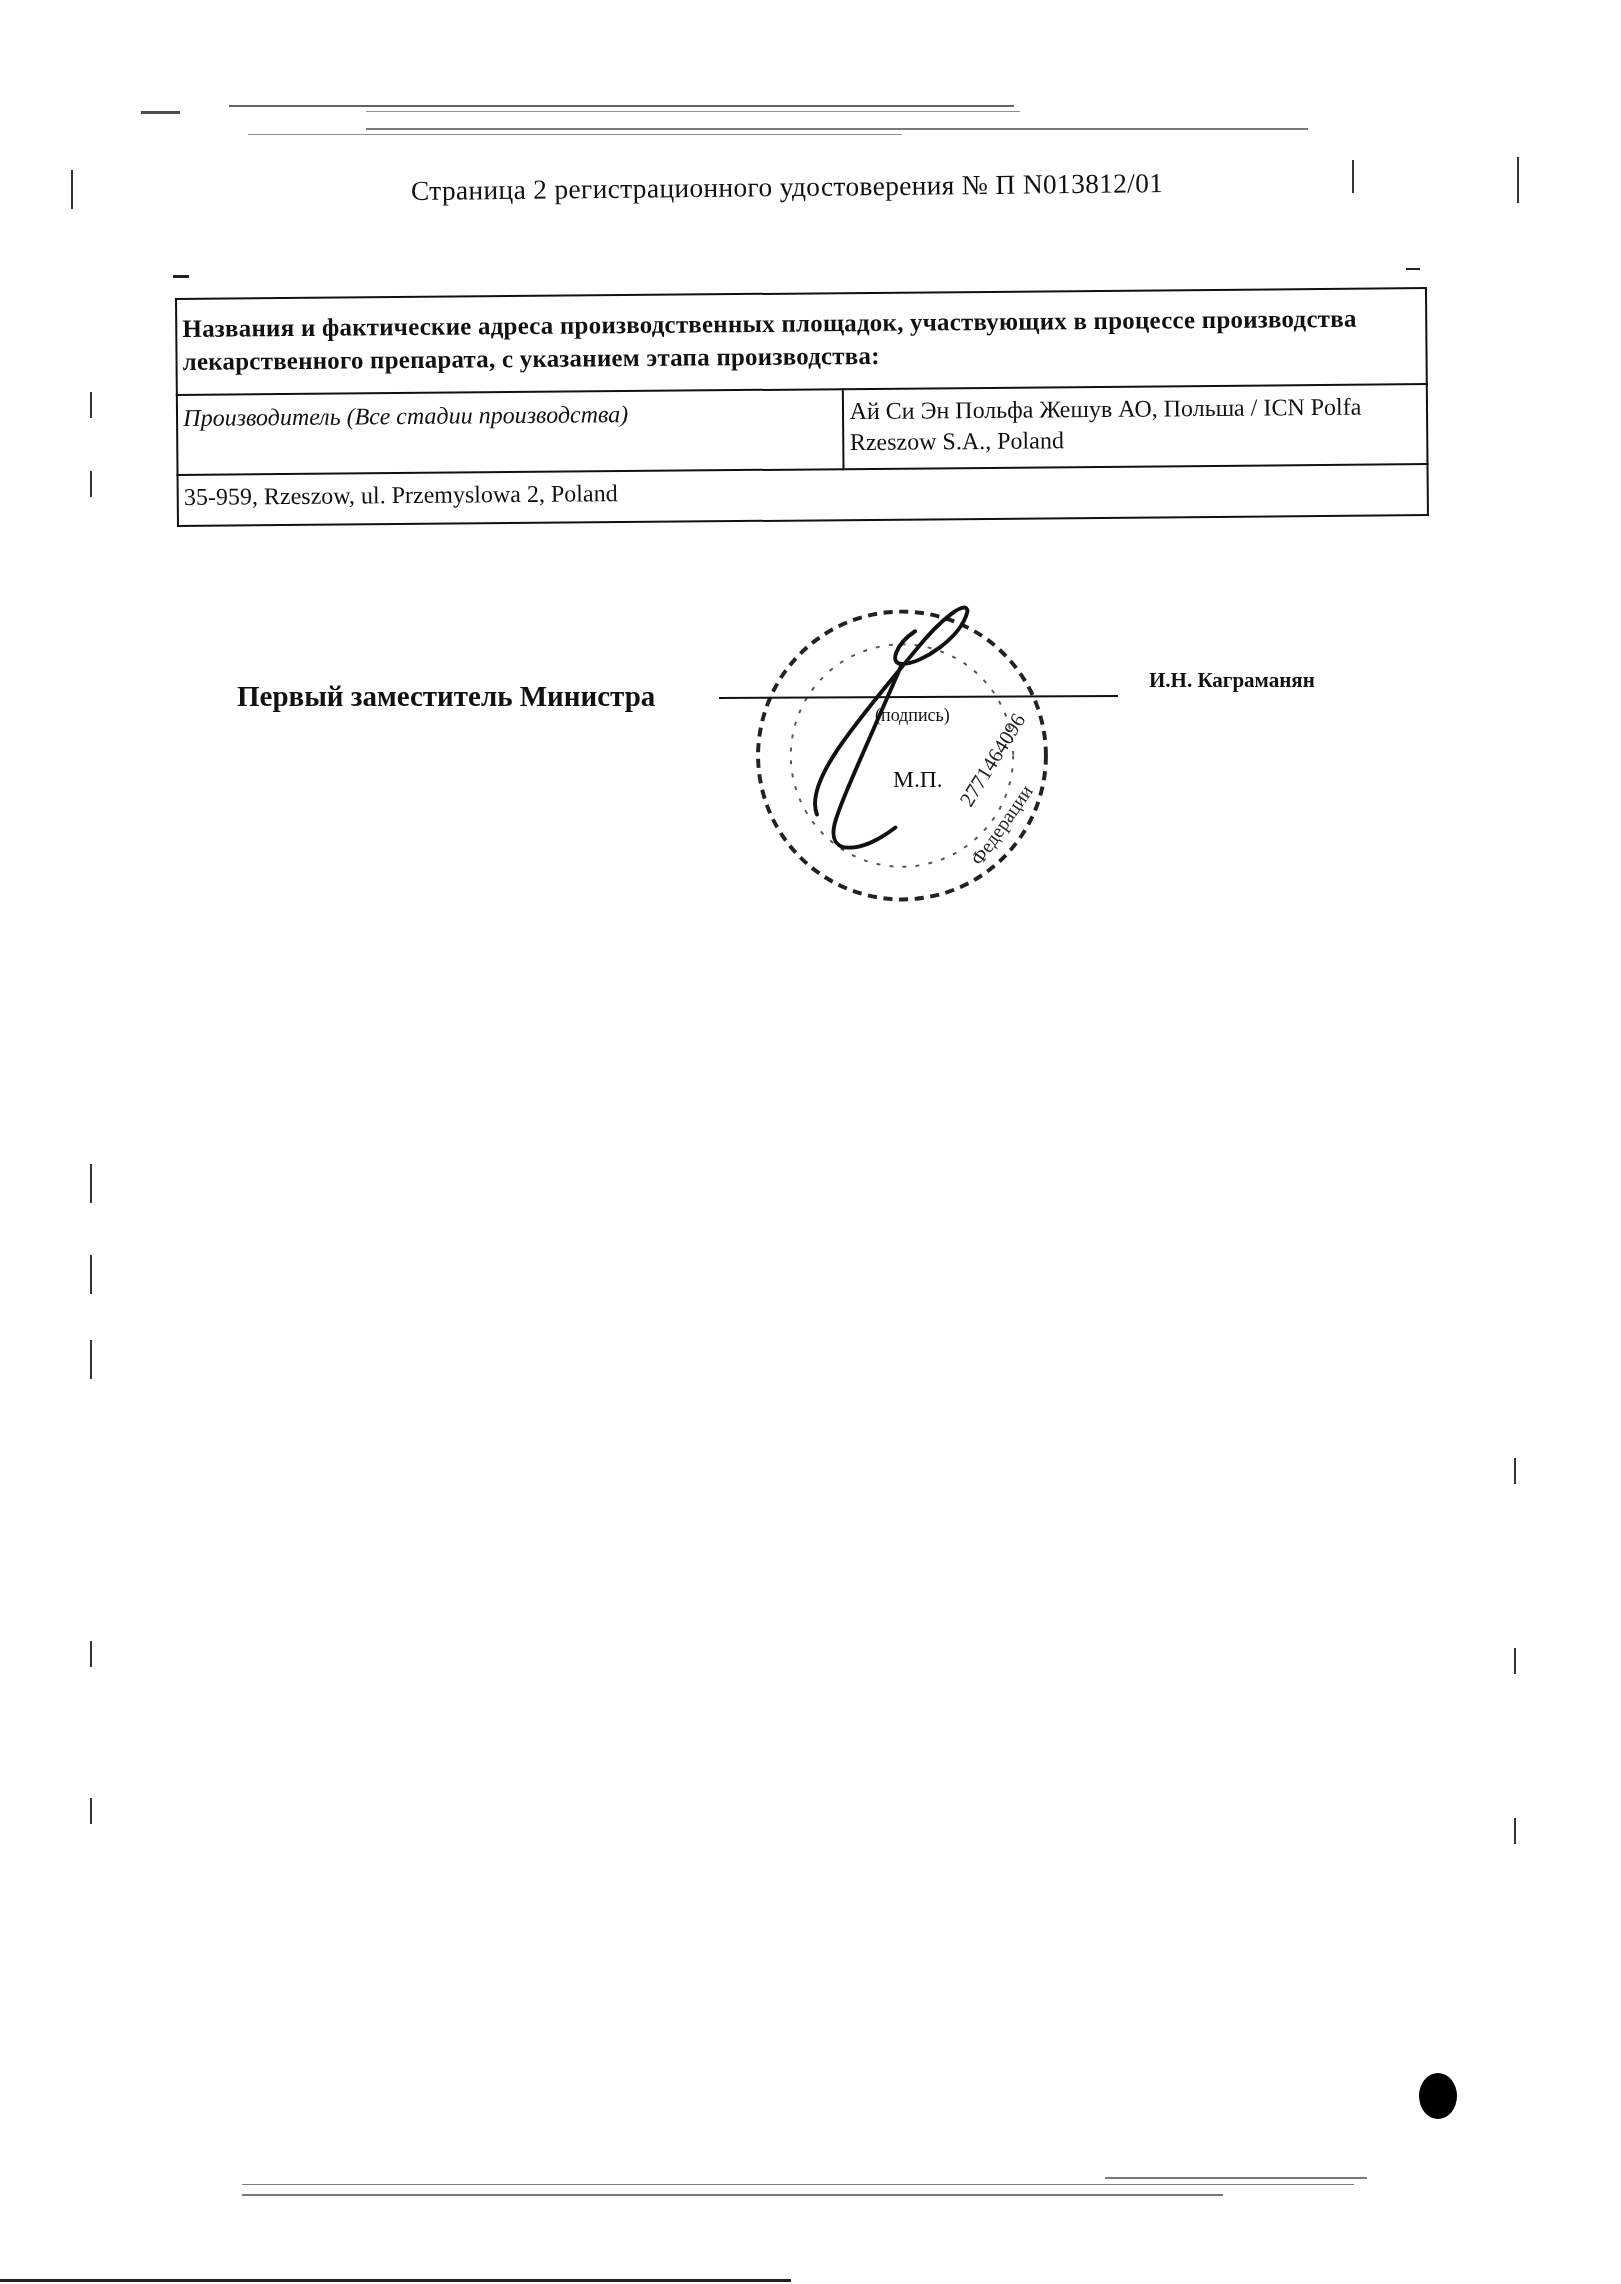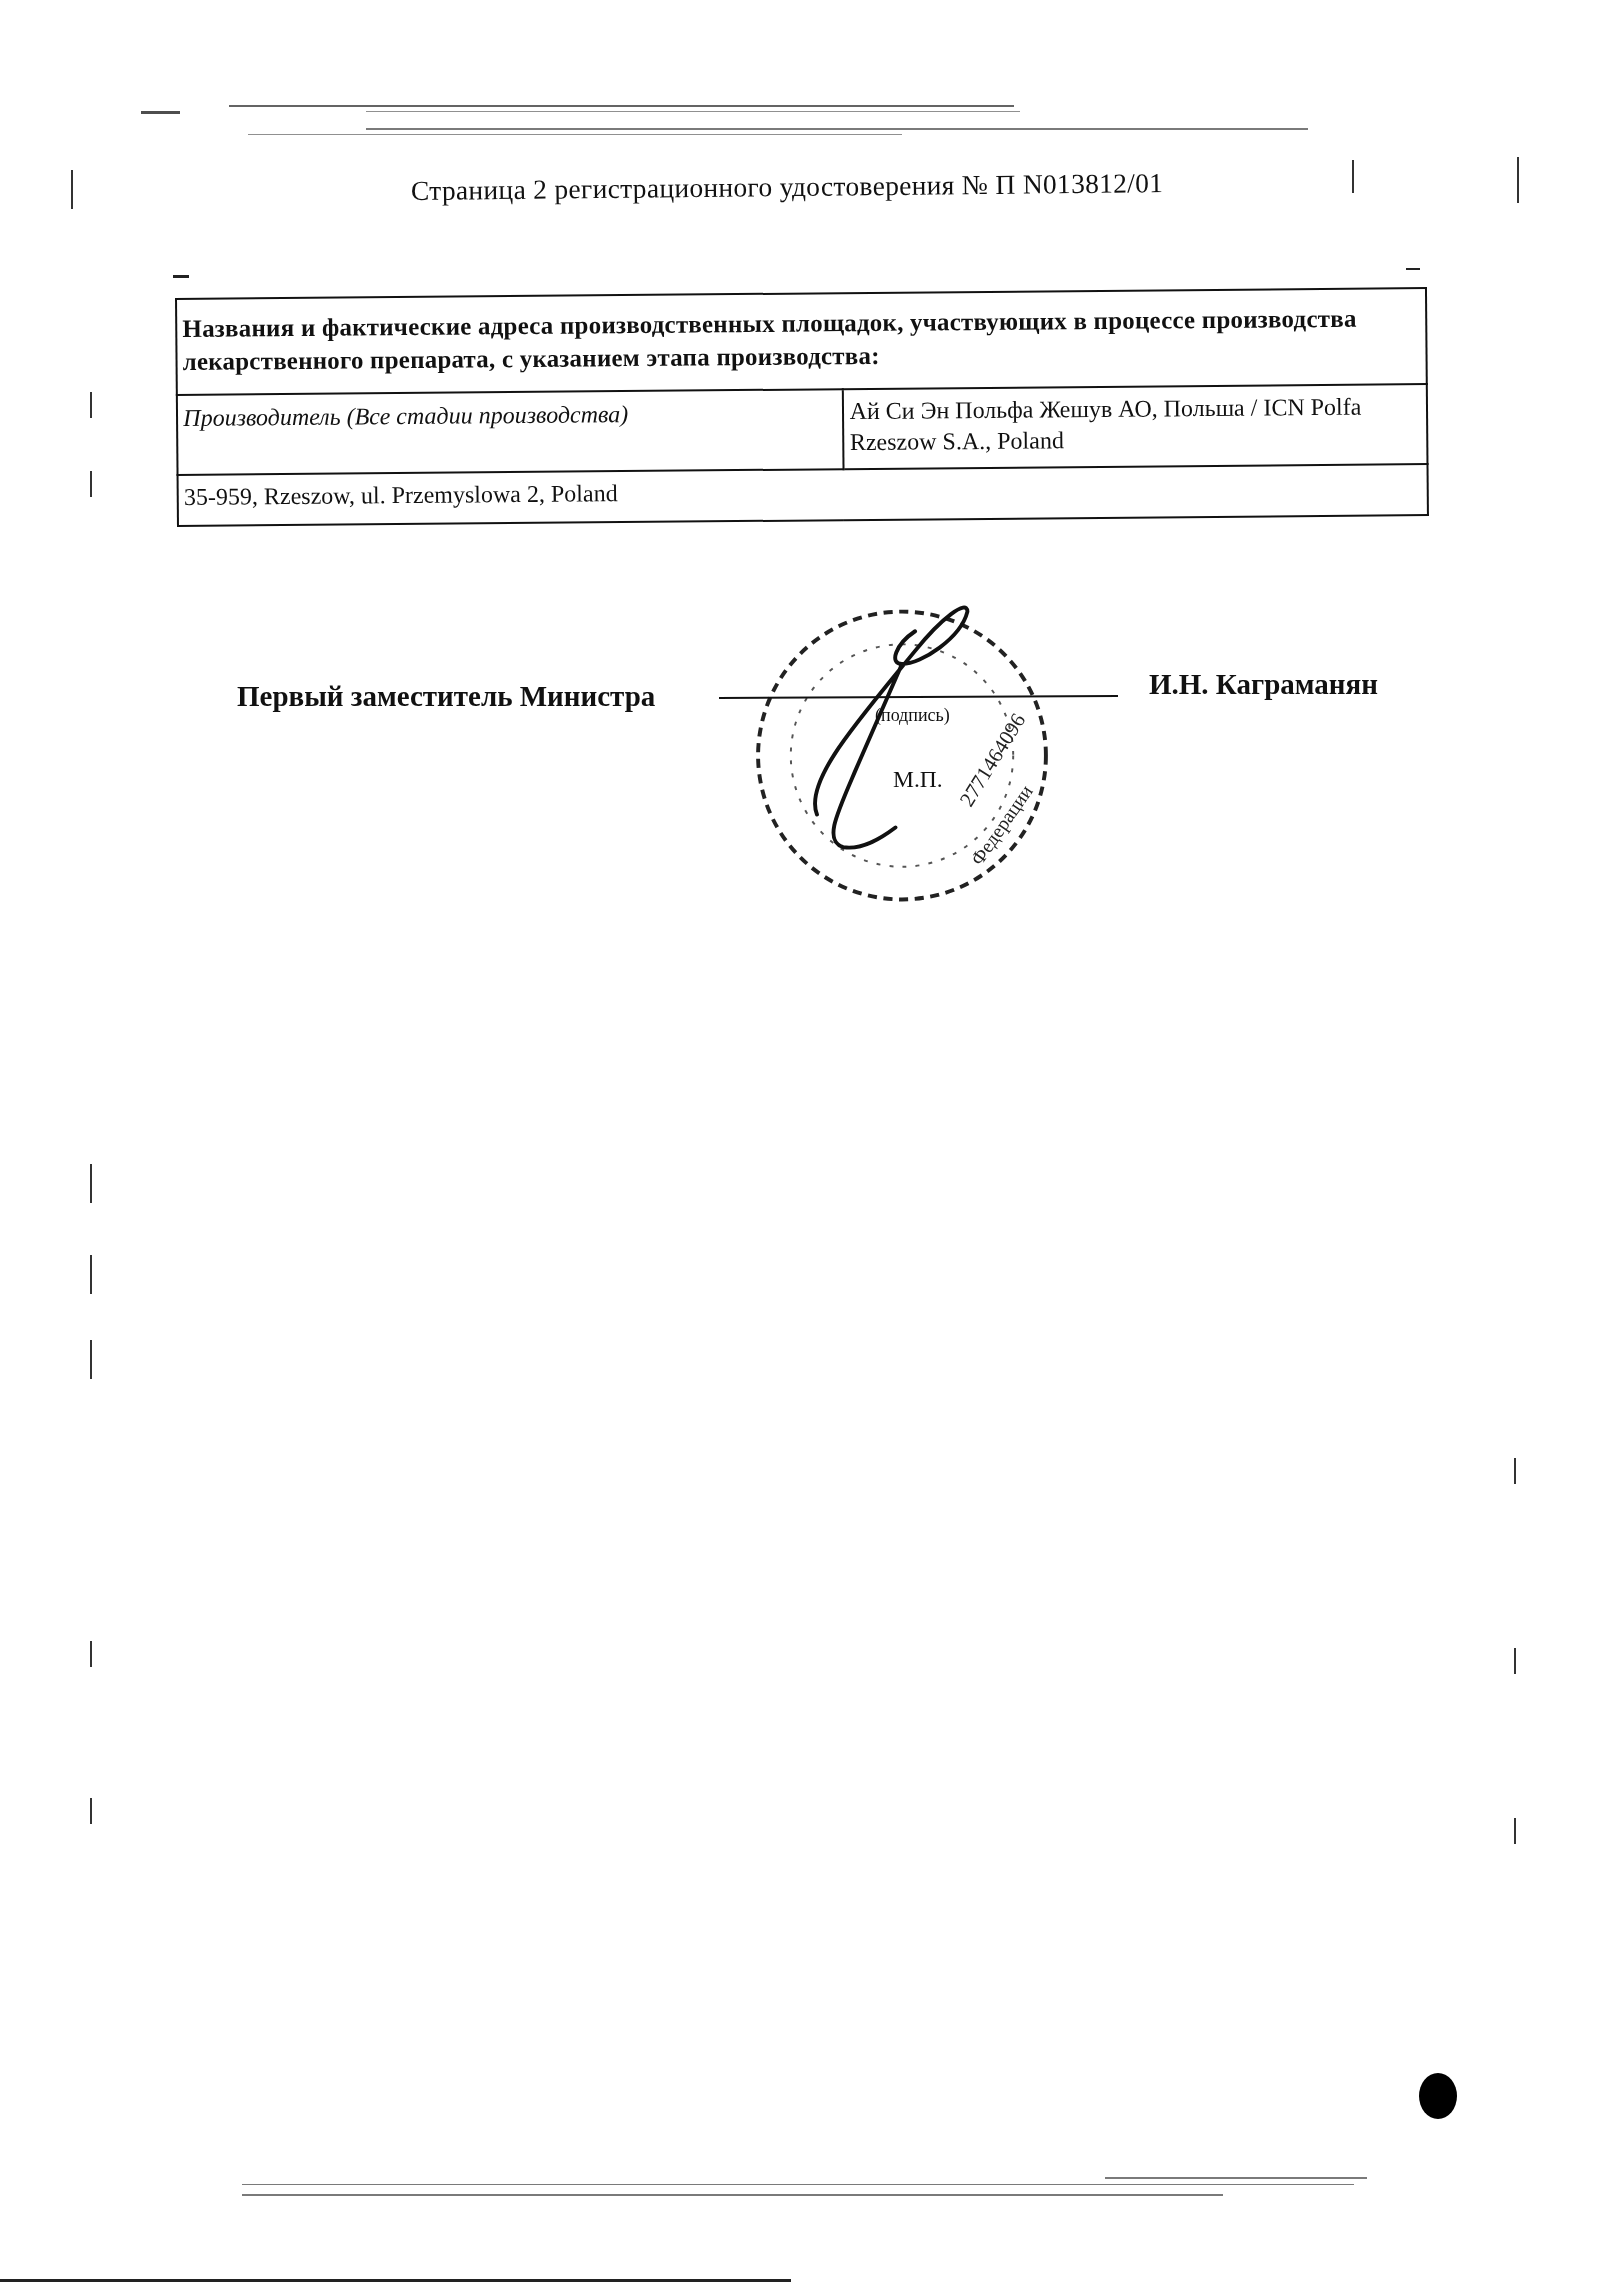--- a/index.html
+++ b/index.html
@@ -106,21 +106,21 @@
       top: 696px;
       width: 399px;
       height: 2px;
       background: #111;
       transform: rotate(-0.3deg);
     }
     .sig-name {
       position: absolute;
       left: 1149px;
       top: 668px;
-      font-size: 29px;
+      font-size: 21px;
       font-weight: bold;
       white-space: nowrap;
     }
     .stamp {
       position: absolute;
       left: 745px;
       top: 592px;
       width: 314px;
       height: 314px;
     }

